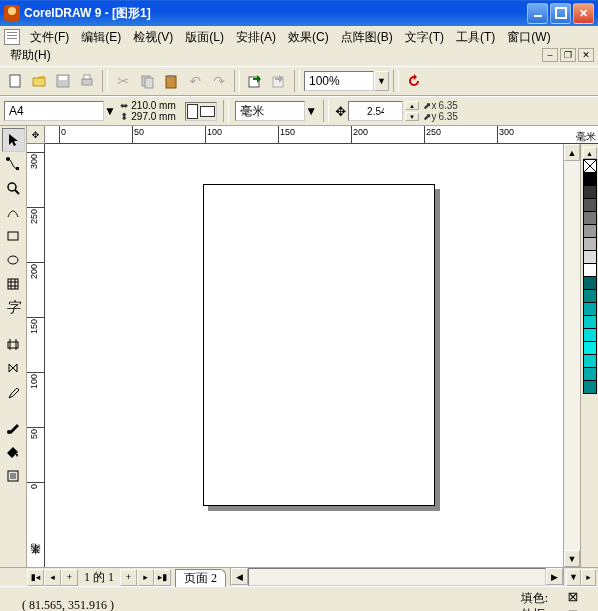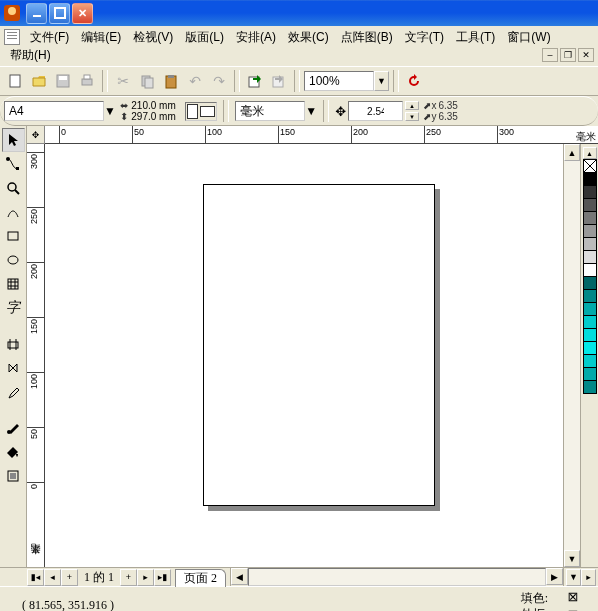--- a/index.html
+++ b/index.html
@@ -28,21 +28,21 @@
   .toolbar, .propbar { background: #ece9d8; padding: 3px 4px; display: flex; align-items: center; gap: 2px; border-top: 1px solid #fff; border-bottom: 1px solid #aca899; }
   .tbtn { width: 22px; height: 22px; display: flex; align-items: center; justify-content: center; cursor: default; border: 1px solid transparent; font-size: 14px; color: #333; }
   .tbtn.disabled { color: #aaa; }
   .sep { width: 6px; height: 22px; border-left: 1px solid #aca899; border-right: 1px solid #fff; margin: 0 2px; }
   .zoom-combo { display:flex; align-items:center; }
   .zoom-combo input { width: 70px; height: 20px; border: 1px inset #ccc; padding: 0 4px; font: 12px Arial; }
   .zoom-combo .drop { width:15px;height:20px;border:1px outset #fff;background:#ece9d8;display:flex;align-items:center;justify-content:center;font-size:9px;}
   .refresh svg path { fill: #c00; }
 
   
-  .propbar { gap: 4px; border-radius: 15px; }
+  .propbar { gap: 4px; }
   .page-combo { display:flex;align-items:center;}
   .page-combo input { width: 100px; height: 20px; border: 1px inset #ccc; padding: 0 4px; font: 12px Arial; }
   .dims { font: 10px Arial; color: #333; line-height: 11px; }
   .dims .row { display: flex; align-items: center; gap: 3px; }
   .dims input { width: 50px; height: 10px; border: none; background: transparent; font: 10px Arial; }
   .orient { display:flex; gap:2px; border:1px inset #ccc; padding:1px; }
   .orect { border:1px solid #333; background:#fff; }
   .unit-combo input{width:70px;height:20px;border:1px inset #ccc;padding:0 4px;font:12px Arial;}
   .nudge { display:flex; align-items:center; gap:2px;}
   .nudge-ic { font-size:13px; }
@@ -99,20 +99,21 @@
   .status .sx { width: 30px; display:flex;flex-direction:column;align-items:center;gap:2px;margin-left:10px;}
   .status .sx div{font-size:13px;}
   
   svg{display:block;}
 </style>
 </head>
 <body>
 
 <div class="titlebar">
   <div class="icon"></div>
+  <div class="titlebar-text">CorelDRAW 9 - [图形1]</div>
   <div class="win-btn win-min"></div>
   <div class="win-btn win-max"></div>
   <div class="win-btn win-close"></div>
 </div>
 
 <div class="menubar">
   <div class="doc-icon"></div>
   <span class="mi">文件(F)</span>
   <span class="mi">编辑(E)</span>
   <span class="mi">检视(V)</span>

